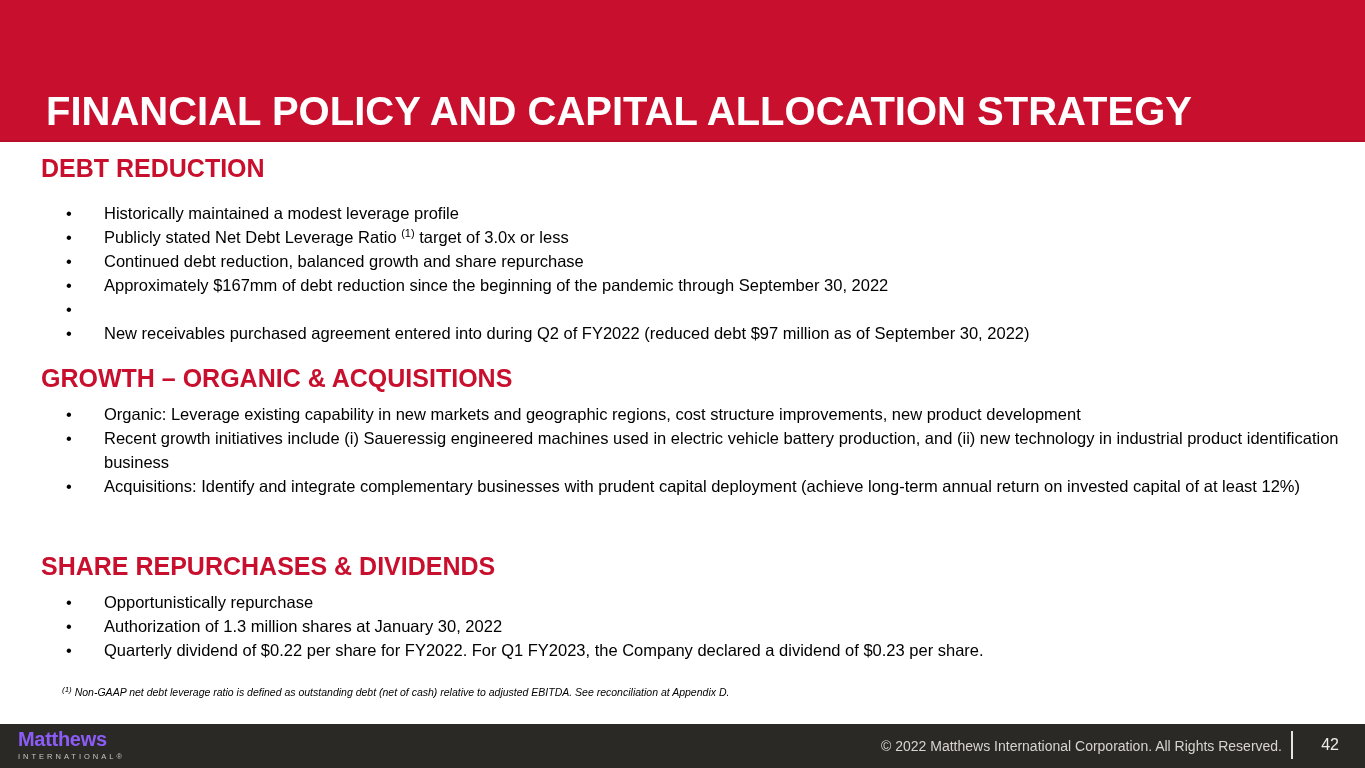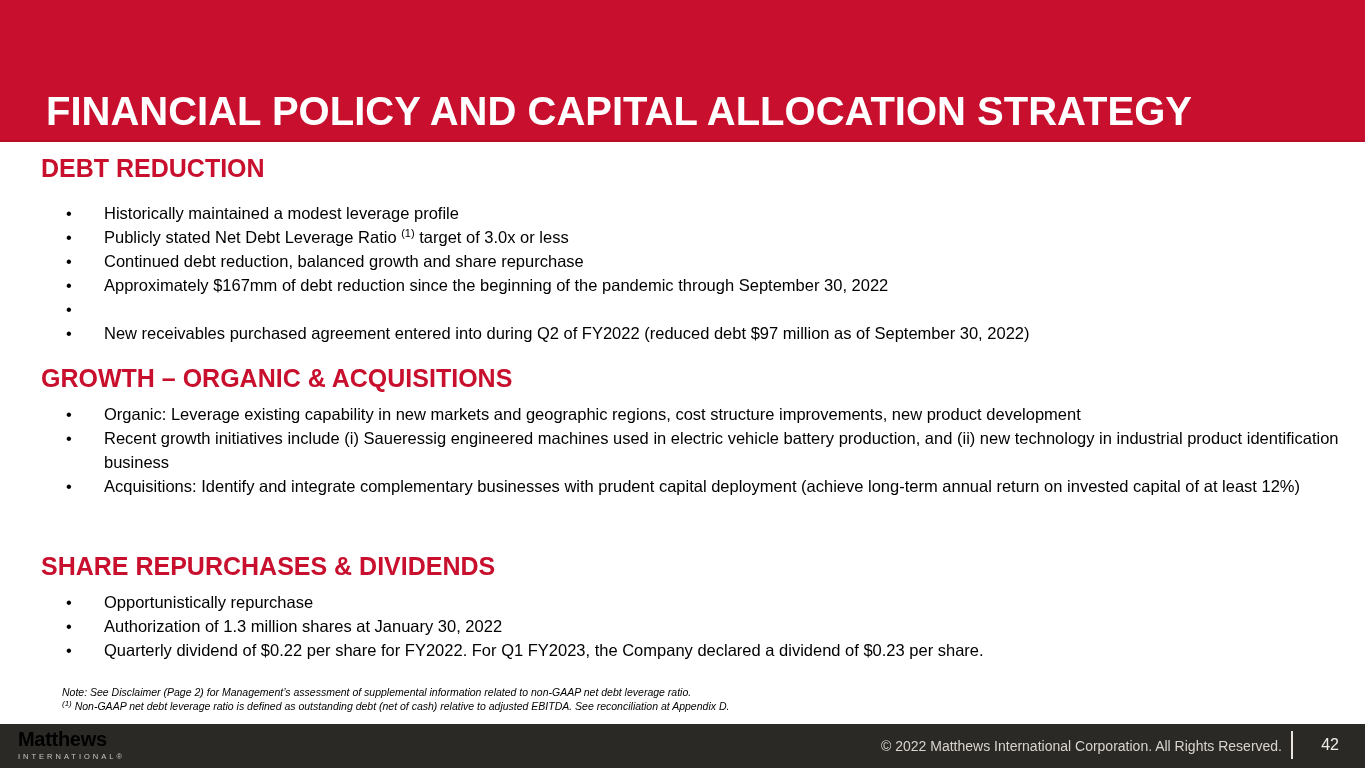--- a/index.html
+++ b/index.html
@@ -121,21 +121,21 @@
     position:absolute;
     left:18px; top:729px;
     color:#ffffff;
   }
   .logo-main {
     display:block;
     font-size:20px;
     font-weight:bold;
     letter-spacing:-0.3px;
     line-height:21px;
-    color:#000000;
+    color:#8b5cf6;
   }
   .logo-sub {
     display:block;
     font-size:7.5px;
     letter-spacing:3.0px;
     line-height:10px;
     color:#c9c5be;
     margin-top:2px;
   }
   .copyright {
@@ -201,21 +201,20 @@
       <div class="bullets">
           <div class="bullet-row"><span class="bullet-dot">•</span><span>Opportunistically repurchase</span></div>
           <div class="bullet-row"><span class="bullet-dot">•</span><span>Authorization of 1.3 million shares at January 30, 2022</span></div>
           <div class="bullet-row"><span class="bullet-dot">•</span><span>Quarterly dividend of $0.22 per share for FY2022.  For Q1 FY2023, the Company declared a dividend of $0.23 per share.</span></div>
         </div>
     </div>
 
   </div>
 
   <div class="footnotes">
-    <div class="footnote-line">Note: See Disclaimer (Page 2) for Management’s assessment of supplemental information related to non-GAAP net debt leverage ratio.</div>
     <div class="footnote-line"><span class="footnote-marker">(1)</span><span> Non-GAAP net debt leverage ratio is defined as outstanding debt (net of cash) relative to adjusted EBITDA. See reconciliation at Appendix D.</span></div>
   </div>
 
   <div class="footer"></div>
   <div class="logo">
     <span class="logo-main">Matthews</span>
     <span class="logo-sub">INTERNATIONAL®</span>
   </div>
   <div class="copyright">© 2022 Matthews International Corporation. All Rights Reserved.</div>
   <div class="footer-divider"></div>

